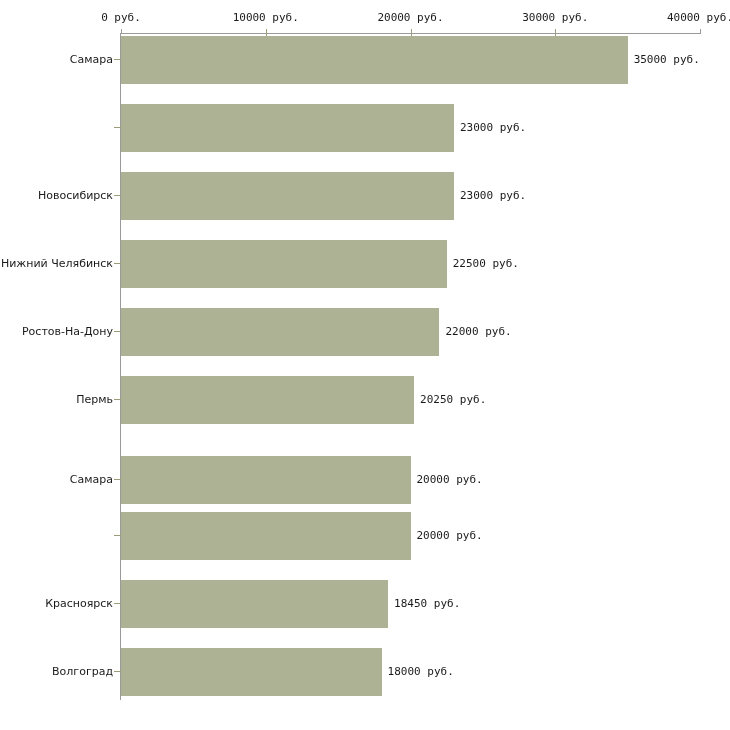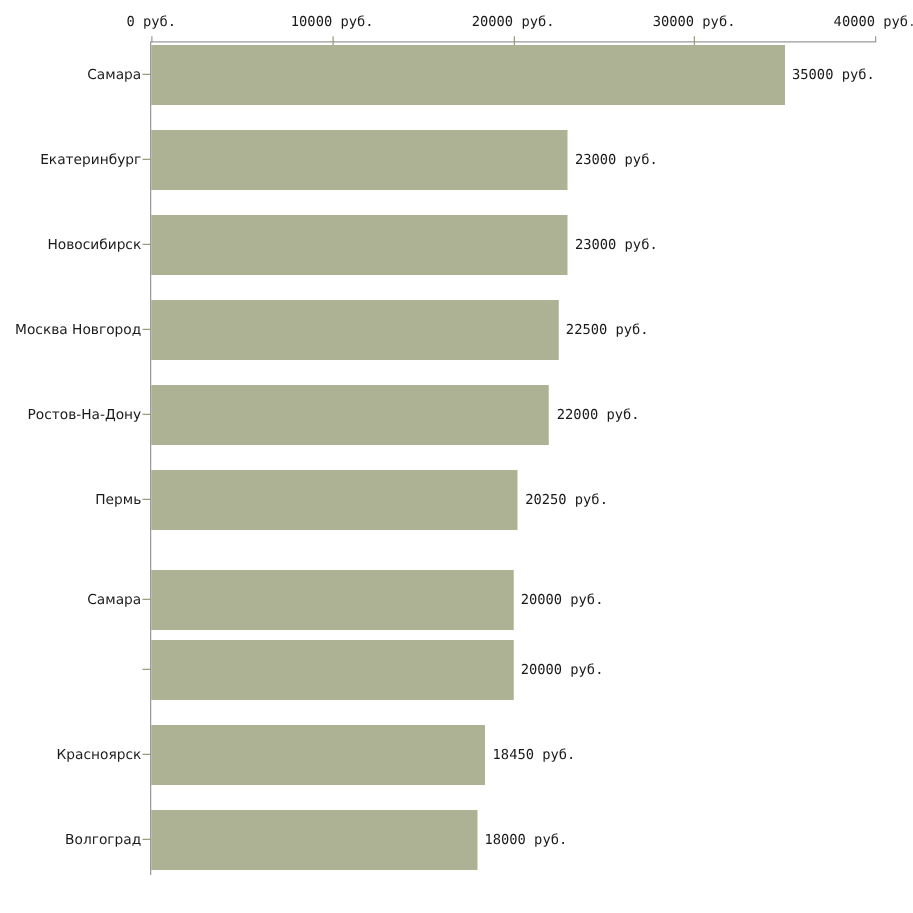--- a/index.html
+++ b/index.html
@@ -136,33 +136,32 @@
     </div>
 
   <div id="rows-layer">
       <div class="row" style="top: 36px;">
         <div class="cat-label">Самара</div>
         <div class="cat-tick"></div>
         <div class="bar" style="width: 506.625px; background: rgb(173, 178, 148);"></div>
         <div class="bar-value" style="left: 633.625px;">35000 руб.</div>
       </div>
       <div class="row" style="top: 104px;">
-        <div class="cat-label">Екатеринбург</div>
         <div class="cat-tick"></div>
         <div class="bar" style="width: 332.925px; background: rgb(173, 178, 148);"></div>
         <div class="bar-value" style="left: 459.925px;">23000 руб.</div>
       </div>
       <div class="row" style="top: 172px;">
         <div class="cat-label">Новосибирск</div>
         <div class="cat-tick"></div>
         <div class="bar" style="width: 332.925px; background: rgb(173, 178, 148);"></div>
         <div class="bar-value" style="left: 459.925px;">23000 руб.</div>
       </div>
       <div class="row" style="top: 240px;">
-        <div class="cat-label">Москва Новгород</div>
+        <div class="cat-label">Нижний Челябинск</div>
         <div class="cat-tick"></div>
         <div class="bar" style="width: 325.688px; background: rgb(173, 178, 148);"></div>
         <div class="bar-value" style="left: 452.688px;">22500 руб.</div>
       </div>
       <div class="row" style="top: 308px;">
         <div class="cat-label">Ростов-На-Дону</div>
         <div class="cat-tick"></div>
         <div class="bar" style="width: 318.45px; background: rgb(173, 178, 148);"></div>
         <div class="bar-value" style="left: 445.45px; text-align: center;">22000 руб.</div>
       </div>

